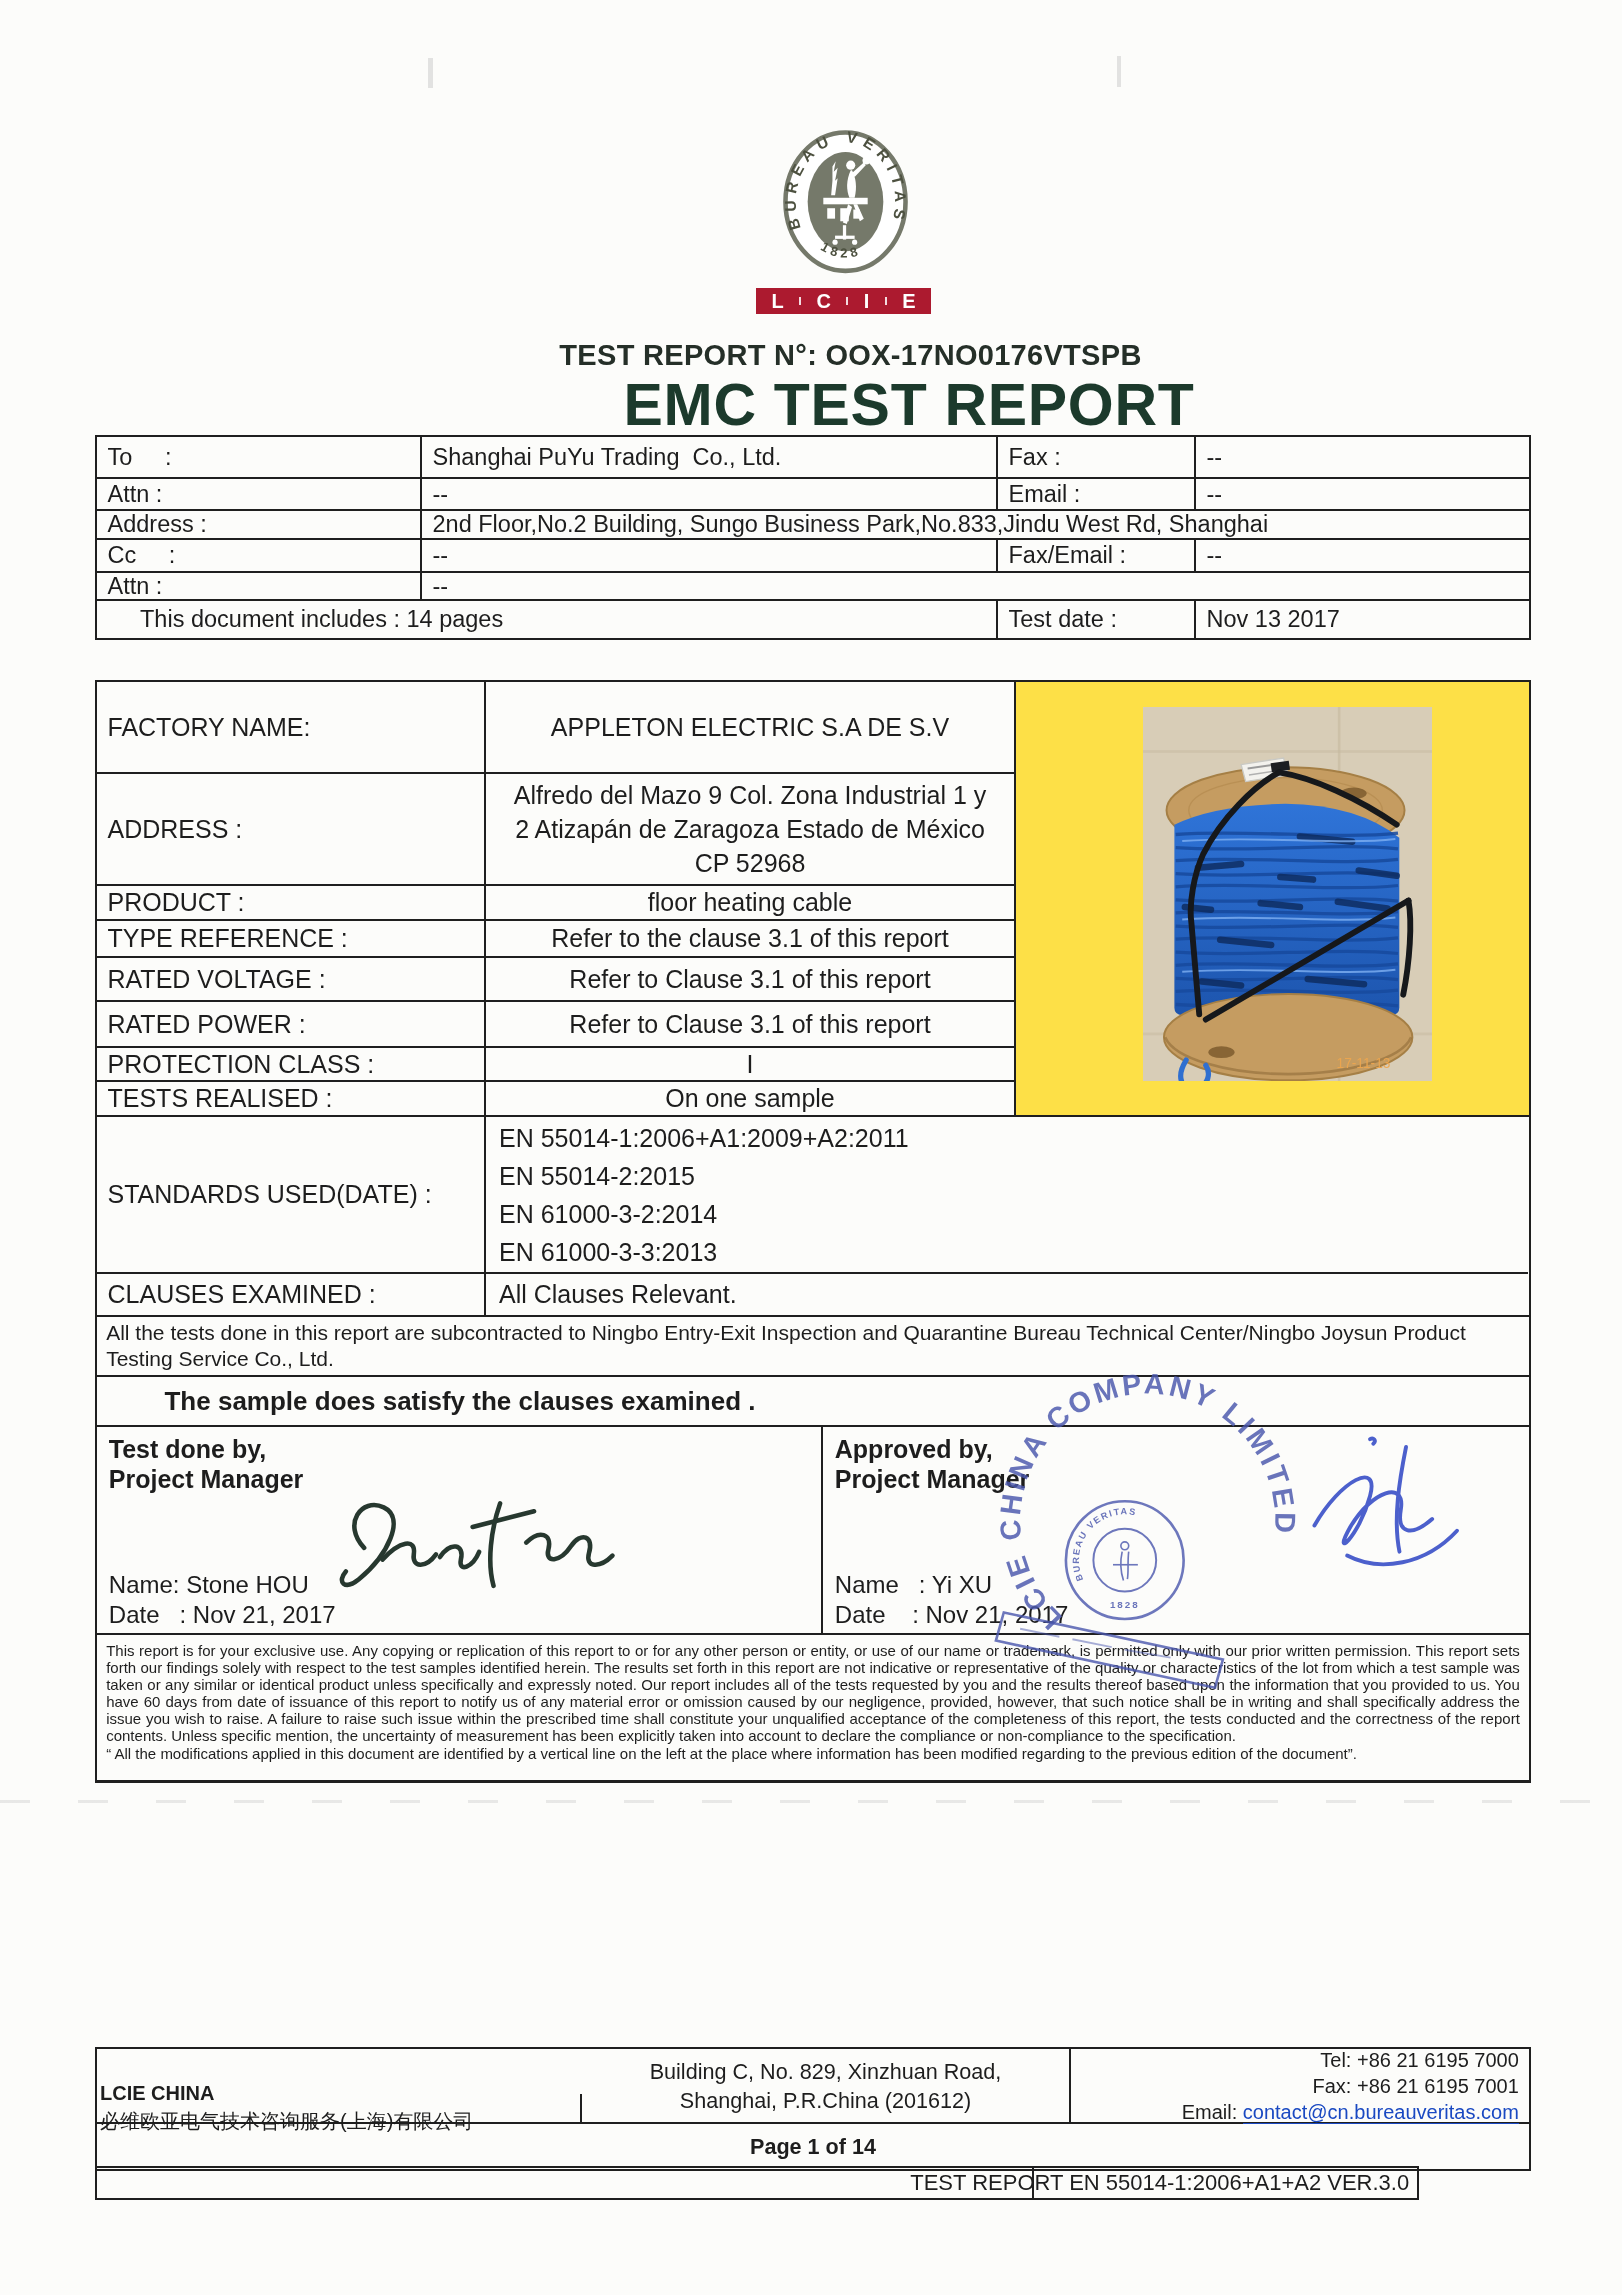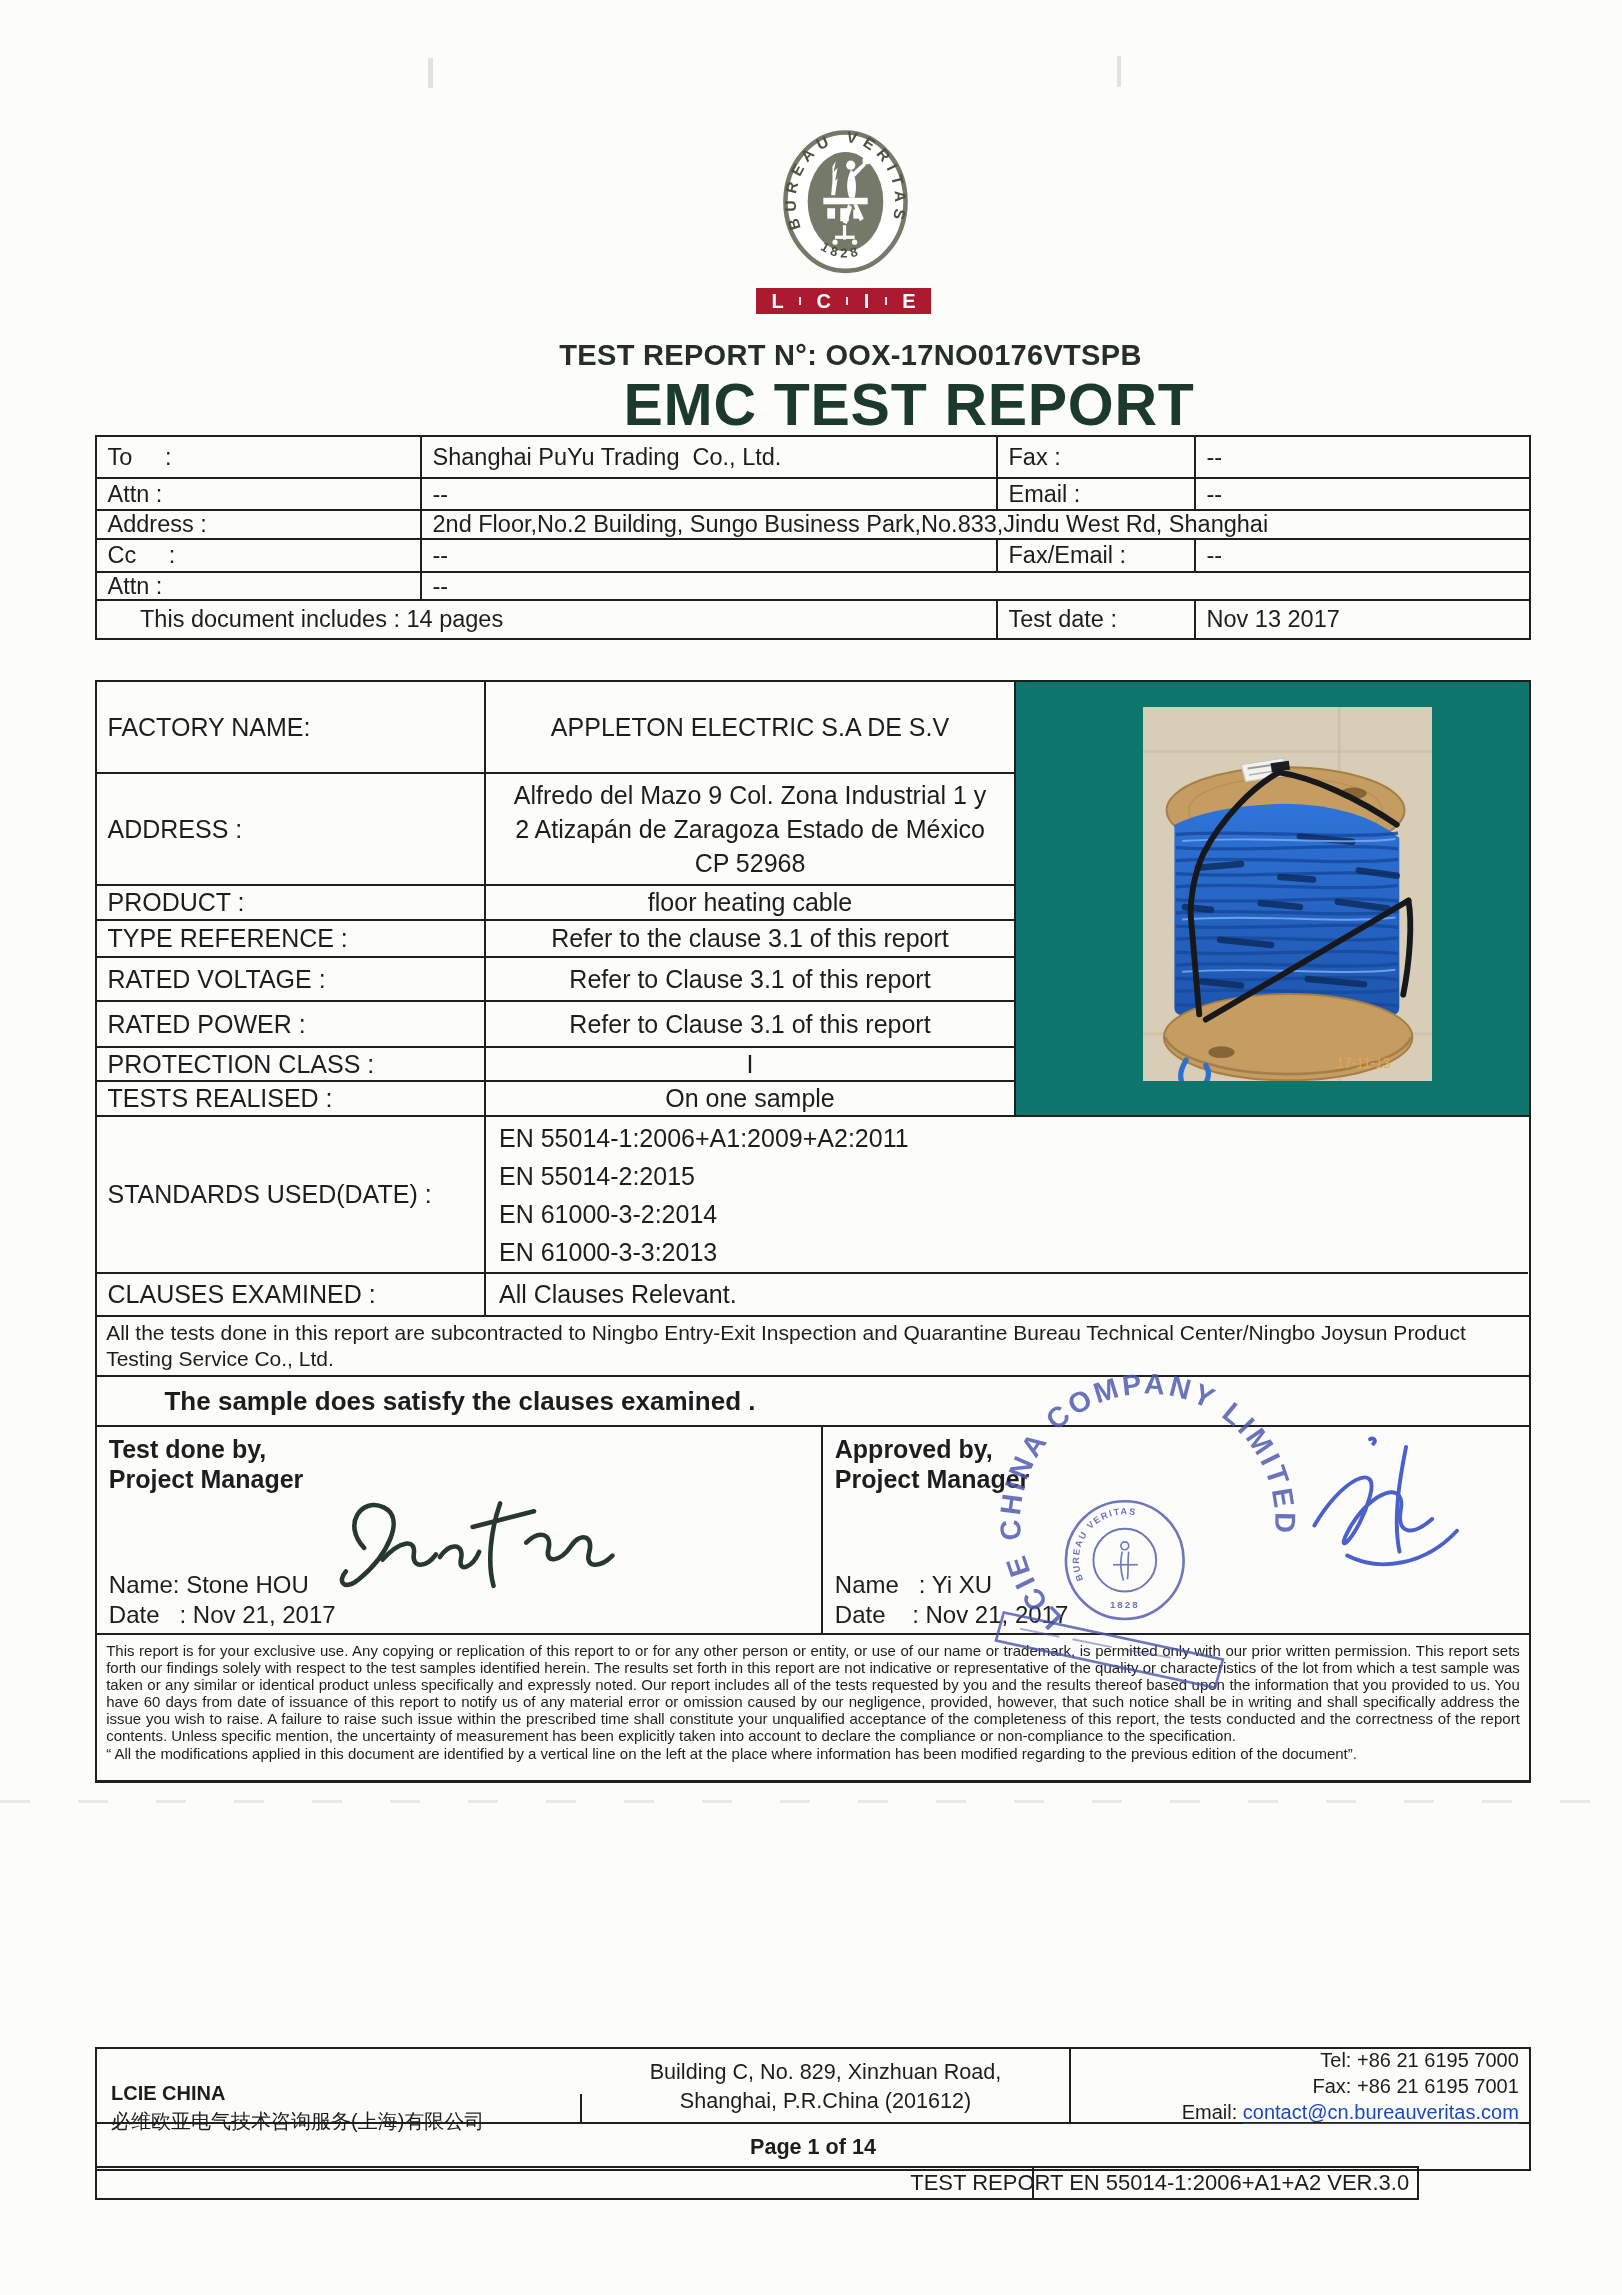--- a/index.html
+++ b/index.html
@@ -35,21 +35,21 @@
   .bandB { display: grid; grid-template-columns: 389px 1042px; grid-template-rows: 157px 41px; border-bottom: 2px solid #1f1f1f; }
   .bandC { height: 60px; border-bottom: 2px solid #1f1f1f; font-size: 21px; line-height: 26px; padding: 3.9px 9.2px; display: flex; align-items: center; }
   .bandD { display: grid; grid-template-columns: 726px 706px; grid-template-rows: 48px; border-bottom: 2px solid #1f1f1f; }
   .bandE { display: grid; grid-template-columns: 726px 706px; grid-template-rows: 206px; border-bottom: 2px solid #1f1f1f; }
   .bandF { min-height: 145px; padding: 6.5px 9.2px 5.2px 9.2px; font-size: 15px; line-height: 17px; color: #1e1e1e; }
   .bandF .body { text-align: justify; }
   .bandF .note { margin-top: 1.3px; }
 
   .lblcell { font-size: 25px; display: flex; align-items: center; padding-left: 10.5px; white-space: pre; }
   .valcell { font-size: 25px; display: flex; align-items: center; justify-content: center; text-align: center; }
-  #photo-cell { position: relative; background: #0f766e; }
+  #photo-cell { position: relative; background: #fde047; }
   #sample-photo { position: absolute; left: 127px; top: 25px; }
 
   .standards-val { font-size: 25px; line-height: 38px; display: flex; align-items: center; padding-left: 13px; white-space: pre-line; }
   .concl-lbl { font-size: 26px; display: flex; align-items: center; padding-left: 10.5px; }
   .concl-val { font-size: 26px; font-weight: 700; display: flex; align-items: center; justify-content: center; text-align: center; }
 
   .signcell { position: relative; }
   .signcell .role { position: absolute; left: 11.8px; font-size: 25px; font-weight: 700; white-space: pre; }
   .signcell .meta { position: absolute; left: 11.8px; font-size: 24px; white-space: pre; }
 
@@ -58,21 +58,21 @@
   #stamp-layer { position: absolute; left: 948px; top: 1362px; pointer-events: none; }
   .ink { stroke: #27382f; stroke-width: 7; fill: none; stroke-linecap: round; stroke-linejoin: round; }
   .stampline { stroke: var(--stamp_blue); fill: none; opacity: .8; }
   .stamptext { fill: var(--stamp_blue); opacity: .82; font-weight: 700; }
   .bluepen { stroke: #3a50c8; stroke-width: 6; fill: none; stroke-linecap: round; opacity: .9; }
 
   
   #tbl-footer { left: 95px; top: 2047px; width: 1436px; }
   #tbl-footer .row1 { display: grid; grid-template-columns: 485px 489px 457px; grid-template-rows: 73px; }
   #tbl-footer .fcell { display: flex; }
-  #footer-left { flex-direction: column; justify-content: center; gap: 3px; padding-left: 14px; font-size: 20px; margin-top: 45px; }
+  #footer-left { flex-direction: column; justify-content: center; gap: 3px; padding-left: 3px; font-size: 20px; margin-top: 45px; }
   #footer-left .en { font-weight: 700; }
   #footer-mid { align-items: center; justify-content: center; text-align: center; font-size: 21.6px; line-height: 29px; white-space: pre-line; }
   #footer-right { flex-direction: column; align-items: flex-end; justify-content: center; padding-right: 9.2px; font-size: 20px; line-height: 26px; }
   .maillink { color: var(--link_blue); border-bottom: 1.3px solid var(--link_blue); text-decoration: none; cursor: pointer; }
   #page-row { border-top: 2px solid #1f1f1f; height: 47px; display: flex; align-items: center; justify-content: center; font-size: 21.6px; font-weight: 600; }
   #version-strip { left: 95px; top: 2166px; width: 1324px; height: 34px; border: 2px solid #1f1f1f; position: absolute;
     display: flex; align-items: center; justify-content: flex-end; padding-right: 7.8px; font-size: 22px; }
   #version-divider { position: absolute; left: 935px; top: 0; bottom: 0; width: 2px; background: #1f1f1f; }
 
   .artifact { position: absolute; background: #c4c4c4; opacity: .45; }

